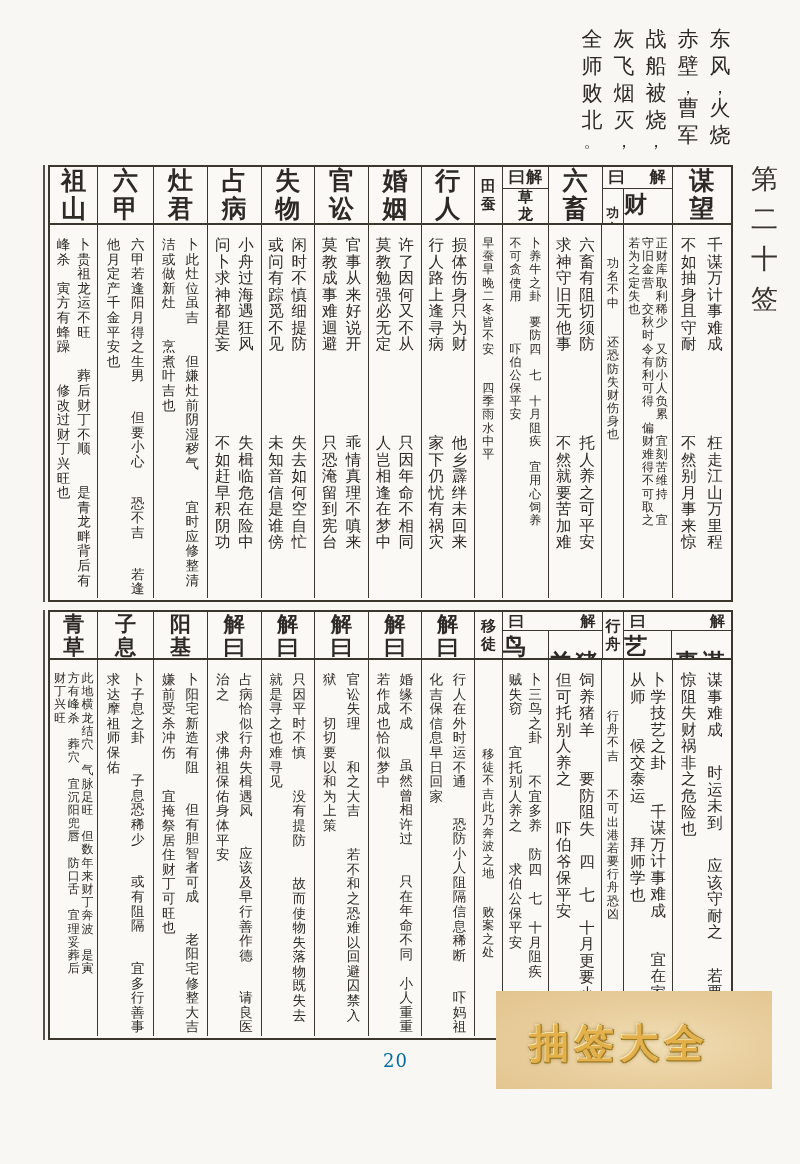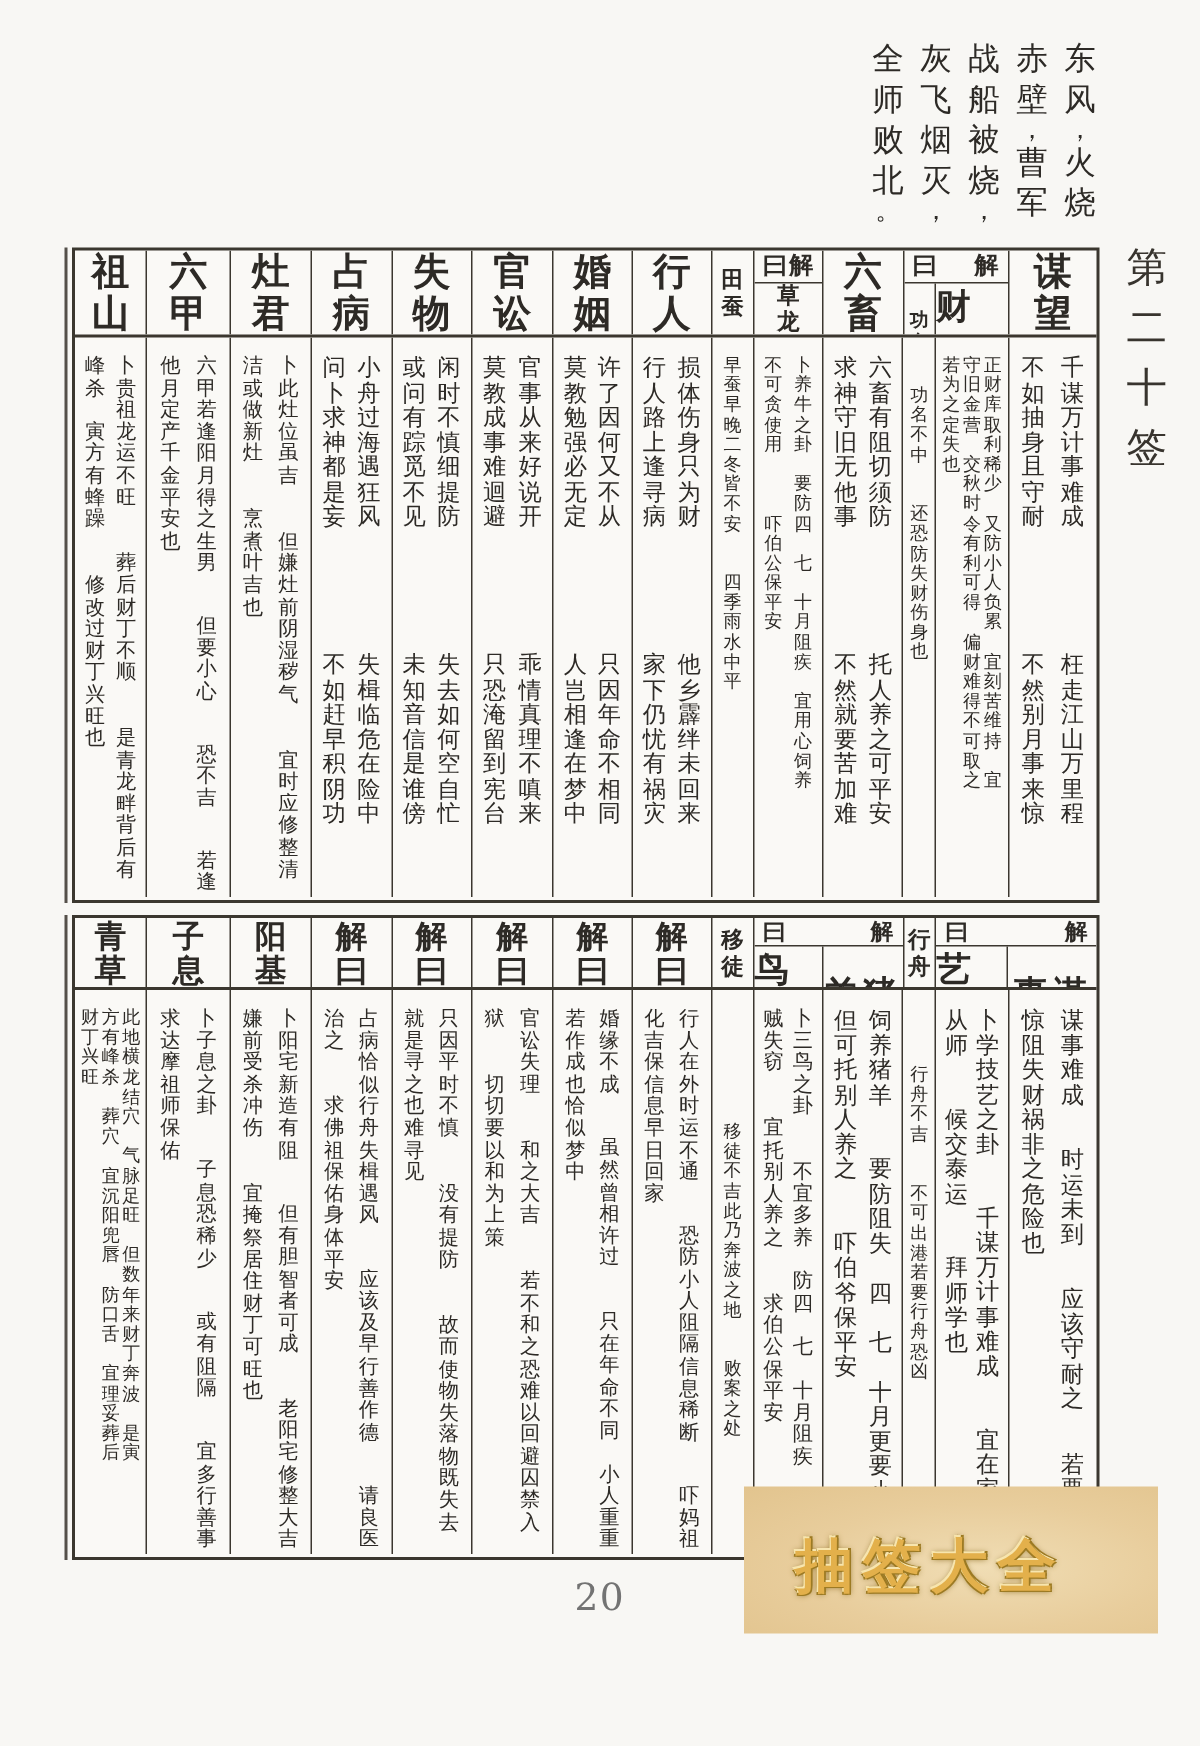--- a/index.html
+++ b/index.html
@@ -49,21 +49,21 @@
   .hsub { flex:0 1 auto; display:flex; align-items:center; justify-content:center; font-weight:bold; }
   .hsub:nth-child(n+2) { border-right:1.5px solid #3b372f; }
   .hsub-h { font-size:23px; letter-spacing:3px; }
   .hsub-vs .ch { height:15px; line-height:15px; font-size:12.5px; font-weight:bold; }
   .hsub-vs2 { flex:1; }
   .hsub-vs2 .ch { height:17px; line-height:17px; font-size:15px; font-weight:bold; }
   .ccell { display:flex; flex-direction:row-reverse; justify-content:space-evenly;
            padding:12px 3px 2px; }
   .ccell .vl { flex:1 1 0; min-width:0; }
   
-  .pageno { position:absolute; top:1050px; left:383px; font-size:25px; color:#737373; letter-spacing:1px; }
+  .pageno { position:absolute; top:1050px; left:383px; font-size:18px; color:#0369a1; letter-spacing:1px; }
   
   .watermark { position:absolute; left:496px; top:991px; width:276px; height:98px;
     background:radial-gradient(ellipse at 58% 55%, #f0ddb4 0%, #e8cd9c 55%, #e2c48e 100%); }
   .wm-text { position:absolute; left:0; right:28px; top:50%; transform:translateY(-42%);
     text-align:center; font-size:39px; font-weight:bold; letter-spacing:6px; color:#e3b04b;
     text-shadow:1px 1px 0 #9c7a23, -1px -1px 0 #f7e5ae, 1px -1px 0 #9c7a23, -1px 1px 0 #9c7a23, 0 0 4px #8a6a1f; }
 </style>
 </head>
 <body>
 

